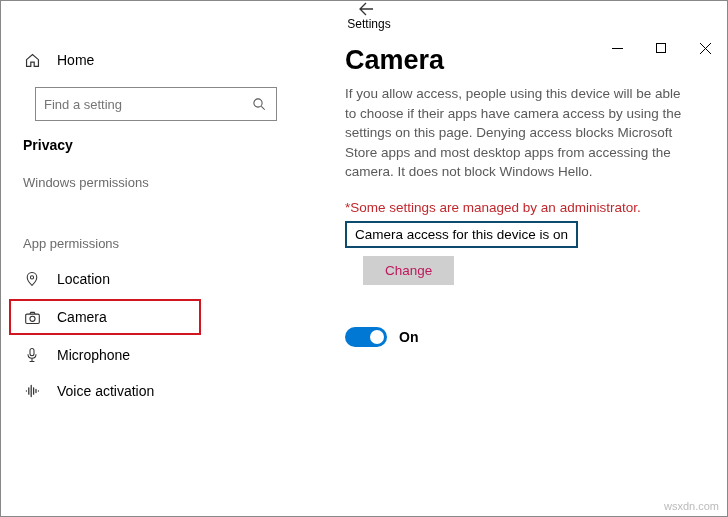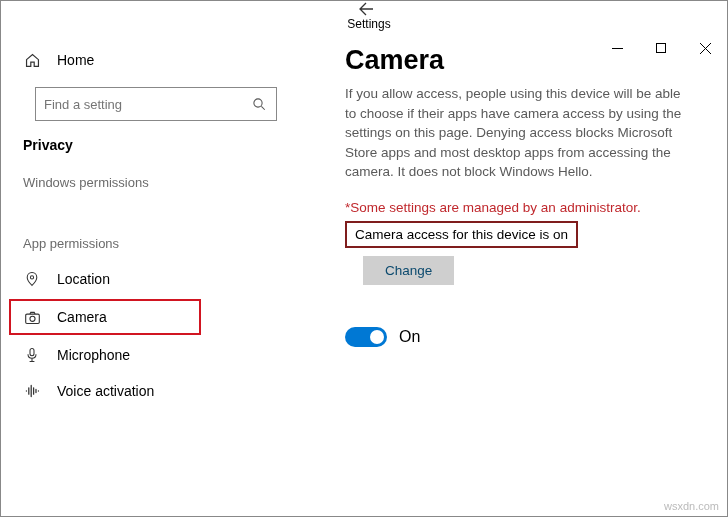--- a/index.html
+++ b/index.html
@@ -104,30 +104,30 @@
       color: #5a5a5a;
       line-height: 1.45;
       margin-bottom: 18px;
     }
     .admin-note {
       color: #c0282d;
       font-size: 13.5px;
       margin-bottom: 6px;
     }
     .status-box {
-      border: 2px solid #7f1d1d;
+      border: 2px solid #0c4a6e;
       display: inline-block;
       padding: 4px 8px;
       font-size: 13.5px;
       margin-bottom: 8px;
     }
     .change-btn {
       display: inline-block;
       background: #cfcfcf;
-      color: #0c4a6e;
+      color: #be185d;
       padding: 7px 22px;
       font-size: 13.5px;
       margin-left: 18px;
       margin-bottom: 28px;
     }
     h2.subheading {
       font-size: 19px;
       font-weight: 600;
       margin-bottom: 10px;
     }
@@ -136,21 +136,21 @@
       margin-top: 14px;
     }
     .toggle {
       width: 42px; height: 20px; border-radius: 10px;
       background: #0078d4; position: relative;
     }
     .toggle::after {
       content: ""; position: absolute; right: 3px; top: 3px;
       width: 14px; height: 14px; border-radius: 50%; background: #fff;
     }
-    .toggle-label { font-size: 16px; }
+    .toggle-label { font-size: 14px; font-weight: bold; }
     .watermark {
       position: absolute; bottom: 4px; right: 8px;
       font-size: 11px; color: #bbb;
     }
   </style>
 </head>
 <body>
 
 <div class="titlebar">
   <div class="back">

